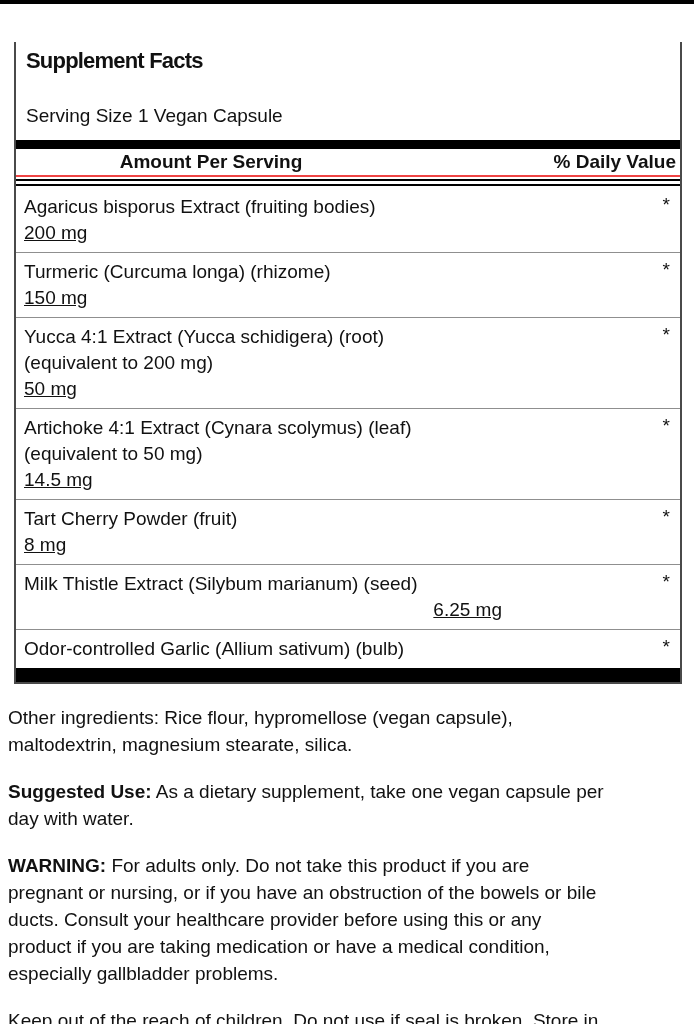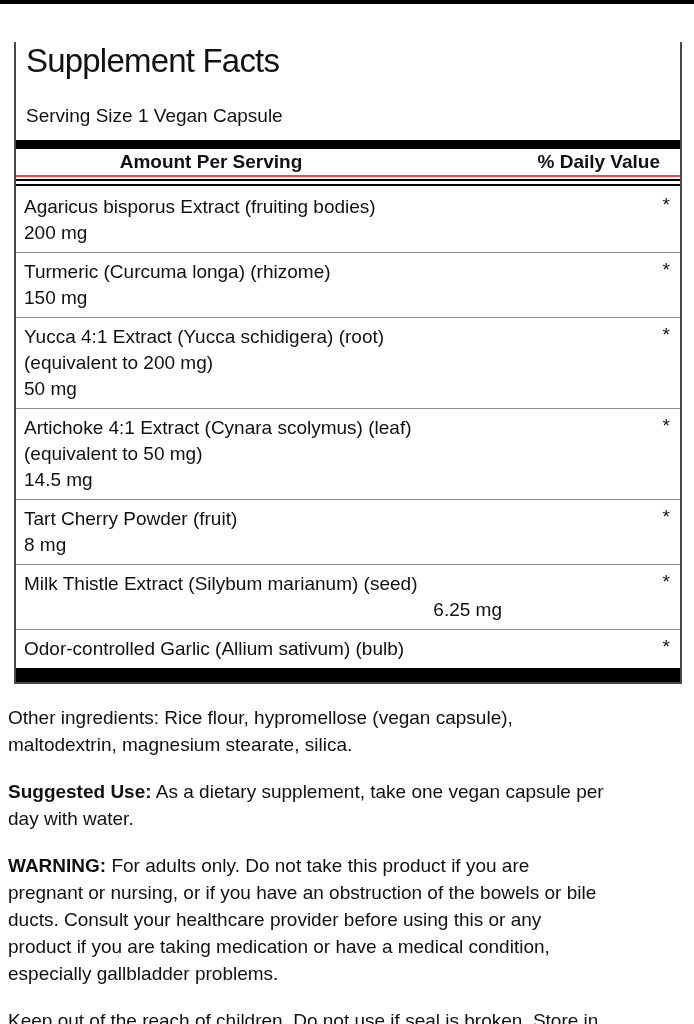--- a/index.html
+++ b/index.html
@@ -16,42 +16,42 @@
 
   .facts-box {
     margin-left:14px;
     width:668px;
     border:2px solid #4a4a4a;
     border-top:none;
     padding:0 8px;
     background:#fff;
   }
   .sf-title {
-    font-size:33px;
-    font-weight:400;
+    font-size:22px;
+    font-weight:700;
     letter-spacing:-0.8px;
     line-height:38px;
     margin:38px 0 0 2px;
   }
   .serving { font-size:19px; line-height:24px; margin:24px 0 0 2px; }
 
   .bar { background:#000; margin:0 -8px; }
   .bar1 { height:9px; margin-top:12px; }
   .bar2 { height:14px; }
 
   .hdr {
     position:relative;
     height:26px;
     margin:2px -8px 0;
     border-bottom:2px solid #ef4444;
     font-weight:700;
     font-size:19px;
   }
   .hdr .amt-h { position:absolute; left:195px; bottom:2px; transform:translateX(-50%); white-space:nowrap; }
-  .hdr .dv-h  { position:absolute; right:20px; bottom:2px; white-space:nowrap; }
+  .hdr .dv-h  { position:absolute; right:4px; bottom:2px; white-space:nowrap; }
   .dbl {
     height:7px;
     border-top:2px solid #000;
     border-bottom:2px solid #000;
     margin:2px -8px 0;
   }
 
   .rows { margin:2px -8px 0; }
   .row {
     position:relative;
@@ -61,21 +61,21 @@
     border-bottom:1px solid #8f8f8f;
   }
   .row:last-child { border-bottom:none; }
   .l1.flex, .l2.flex {
     display:flex;
     justify-content:space-between;
     padding-right:170px;
     flex-direction:column;
   }
   .l2.right { text-align:right; padding-right:170px; }
-  .amt { white-space:nowrap; }
+  .amt { white-space:nowrap;text-decoration:underline; }
   .dv { position:absolute; right:10px; top:4px; font-size:19px; }
 
   .footnote { font-size:19px; line-height:26px; padding:16px 0 26px 2px; }
 
   .body-text { padding:0 22px 0 8px; margin-top:20px; }
   .para { font-size:19px; line-height:27px; margin-bottom:20px; }
   .para b { font-weight:700; }
 </style>
 </head>
 <body>

